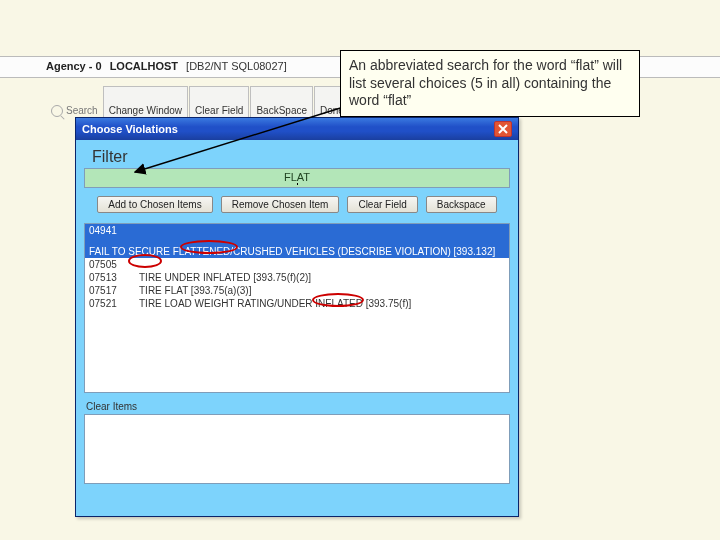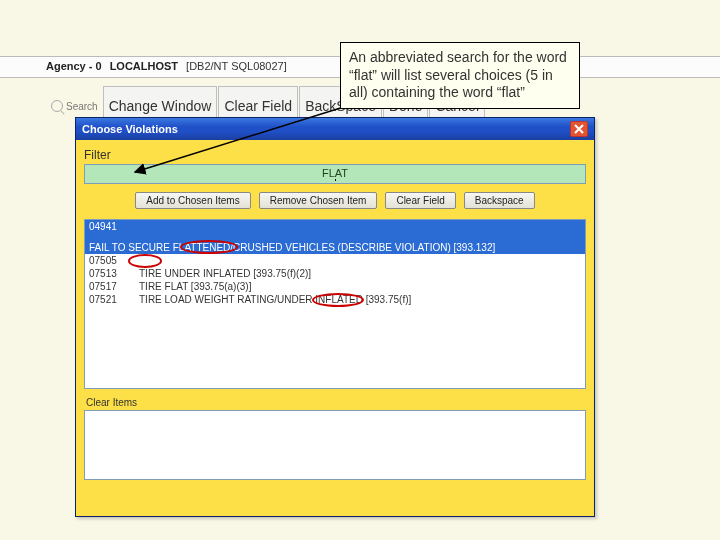--- a/index.html
+++ b/index.html
@@ -27,60 +27,60 @@
   .titlebar-bg .host { font-weight: bold; }
   .titlebar-bg .db { font-weight: normal; color: #333; }
   .toolbar {
     position: absolute; left: 46px; top: 86px; right: 0;
     display: flex; gap: 0px; align-items: center;
     background: #f9f7e6;
   }
   .toolbar .tbtn {
     border: 1px solid #bfbfbf;
     background: #f4f4f2;
-    padding: 11px 5px; font-size: 14px; color: #333;
+    padding: 18px 5px; font-size: 10px; color: #333;
     margin-right: 1px;
   }
   .toolbar .search-lbl {
     display: flex; align-items: center; gap: 3px;
     padding: 1px 5px; font-size: 10px; color: #777;
   }
   .toolbar .search-icon {
     width: 12px; height: 12px; border: 1px solid #aaa; border-radius: 50%;
     position: relative;
   }
   .toolbar .search-icon::after {
     content: ""; position: absolute; width: 5px; height: 1px; background: #aaa;
     bottom: -2px; right: -3px; transform: rotate(45deg);
   }
 
   
   .dialog {
     position: absolute; left: 75px; top: 117px;
-    width: 520px; height: 400px;
-    background: #fde047;
+    width: 444px; height: 400px;
+    background: #7dd3fc;
     border: 1px solid #0a246a;
     box-shadow: 2px 2px 3px rgba(0,0,0,.2);
   }
   .dlg-title {
     height: 22px;
     background: linear-gradient(to bottom, #3a79e0 0%, #2050c8 40%, #2050c8 60%, #1a3fa0 100%);
     color: #fff; font-weight: bold; font-size: 11px;
     display: flex; align-items: center; padding: 0 6px;
     justify-content: space-between;
   }
   .dlg-close {
     width: 18px; height: 16px; background: #e25533;
     border: 1px solid #b33; border-radius: 2px;
     display: flex; align-items: center; justify-content: center;
     color: #fff; font-weight: bold; font-size: 11px; line-height: 1;
   }
   .dlg-body { padding: 8px 8px; }
 
-  .filter-lbl { font-size: 12px; color: #333; margin-bottom: 2px; margin-left: 0; }
+  .filter-lbl { font-size: 16px; color: #333; margin-bottom: 2px; margin-left: 8px; }
   .filter-box {
     border: 1px solid #7f9db9;
     height: 20px;
     background: #b3e6b8;
     padding: 2px 4px;
     color: #214421; font-size: 11px;
     display: flex; align-items: center; flex-direction: column;
   }
   .filter-box .cursor {
     display:inline-block; width:1px; height:12px; background:#000; margin-left:1px;
@@ -117,22 +117,22 @@
 
   .chosen-lbl { font-size: 10px; margin-top: 8px; margin-left:2px; color:#333;}
   .chosen-box {
     border: 1px solid #7f9db9;
     background: #fff;
     height: 70px; margin-top: 2px;
   }
 
   
   .callout {
-    position: absolute; left: 340px; top: 42px;
-    width: 240px; background: #fffff0;
+    position: absolute; left: 340px; top: 50px;
+    width: 300px; background: #fffff0;
     border: 1px solid #000;
     padding: 6px 8px;
     font-size: 14px; line-height: 1.25;
     z-index: 50;
   }
 
   
   .arrow-svg {
     position: absolute; left: 130px; top: 100px;
     width: 230px; height: 80px; z-index: 40; pointer-events:none;

